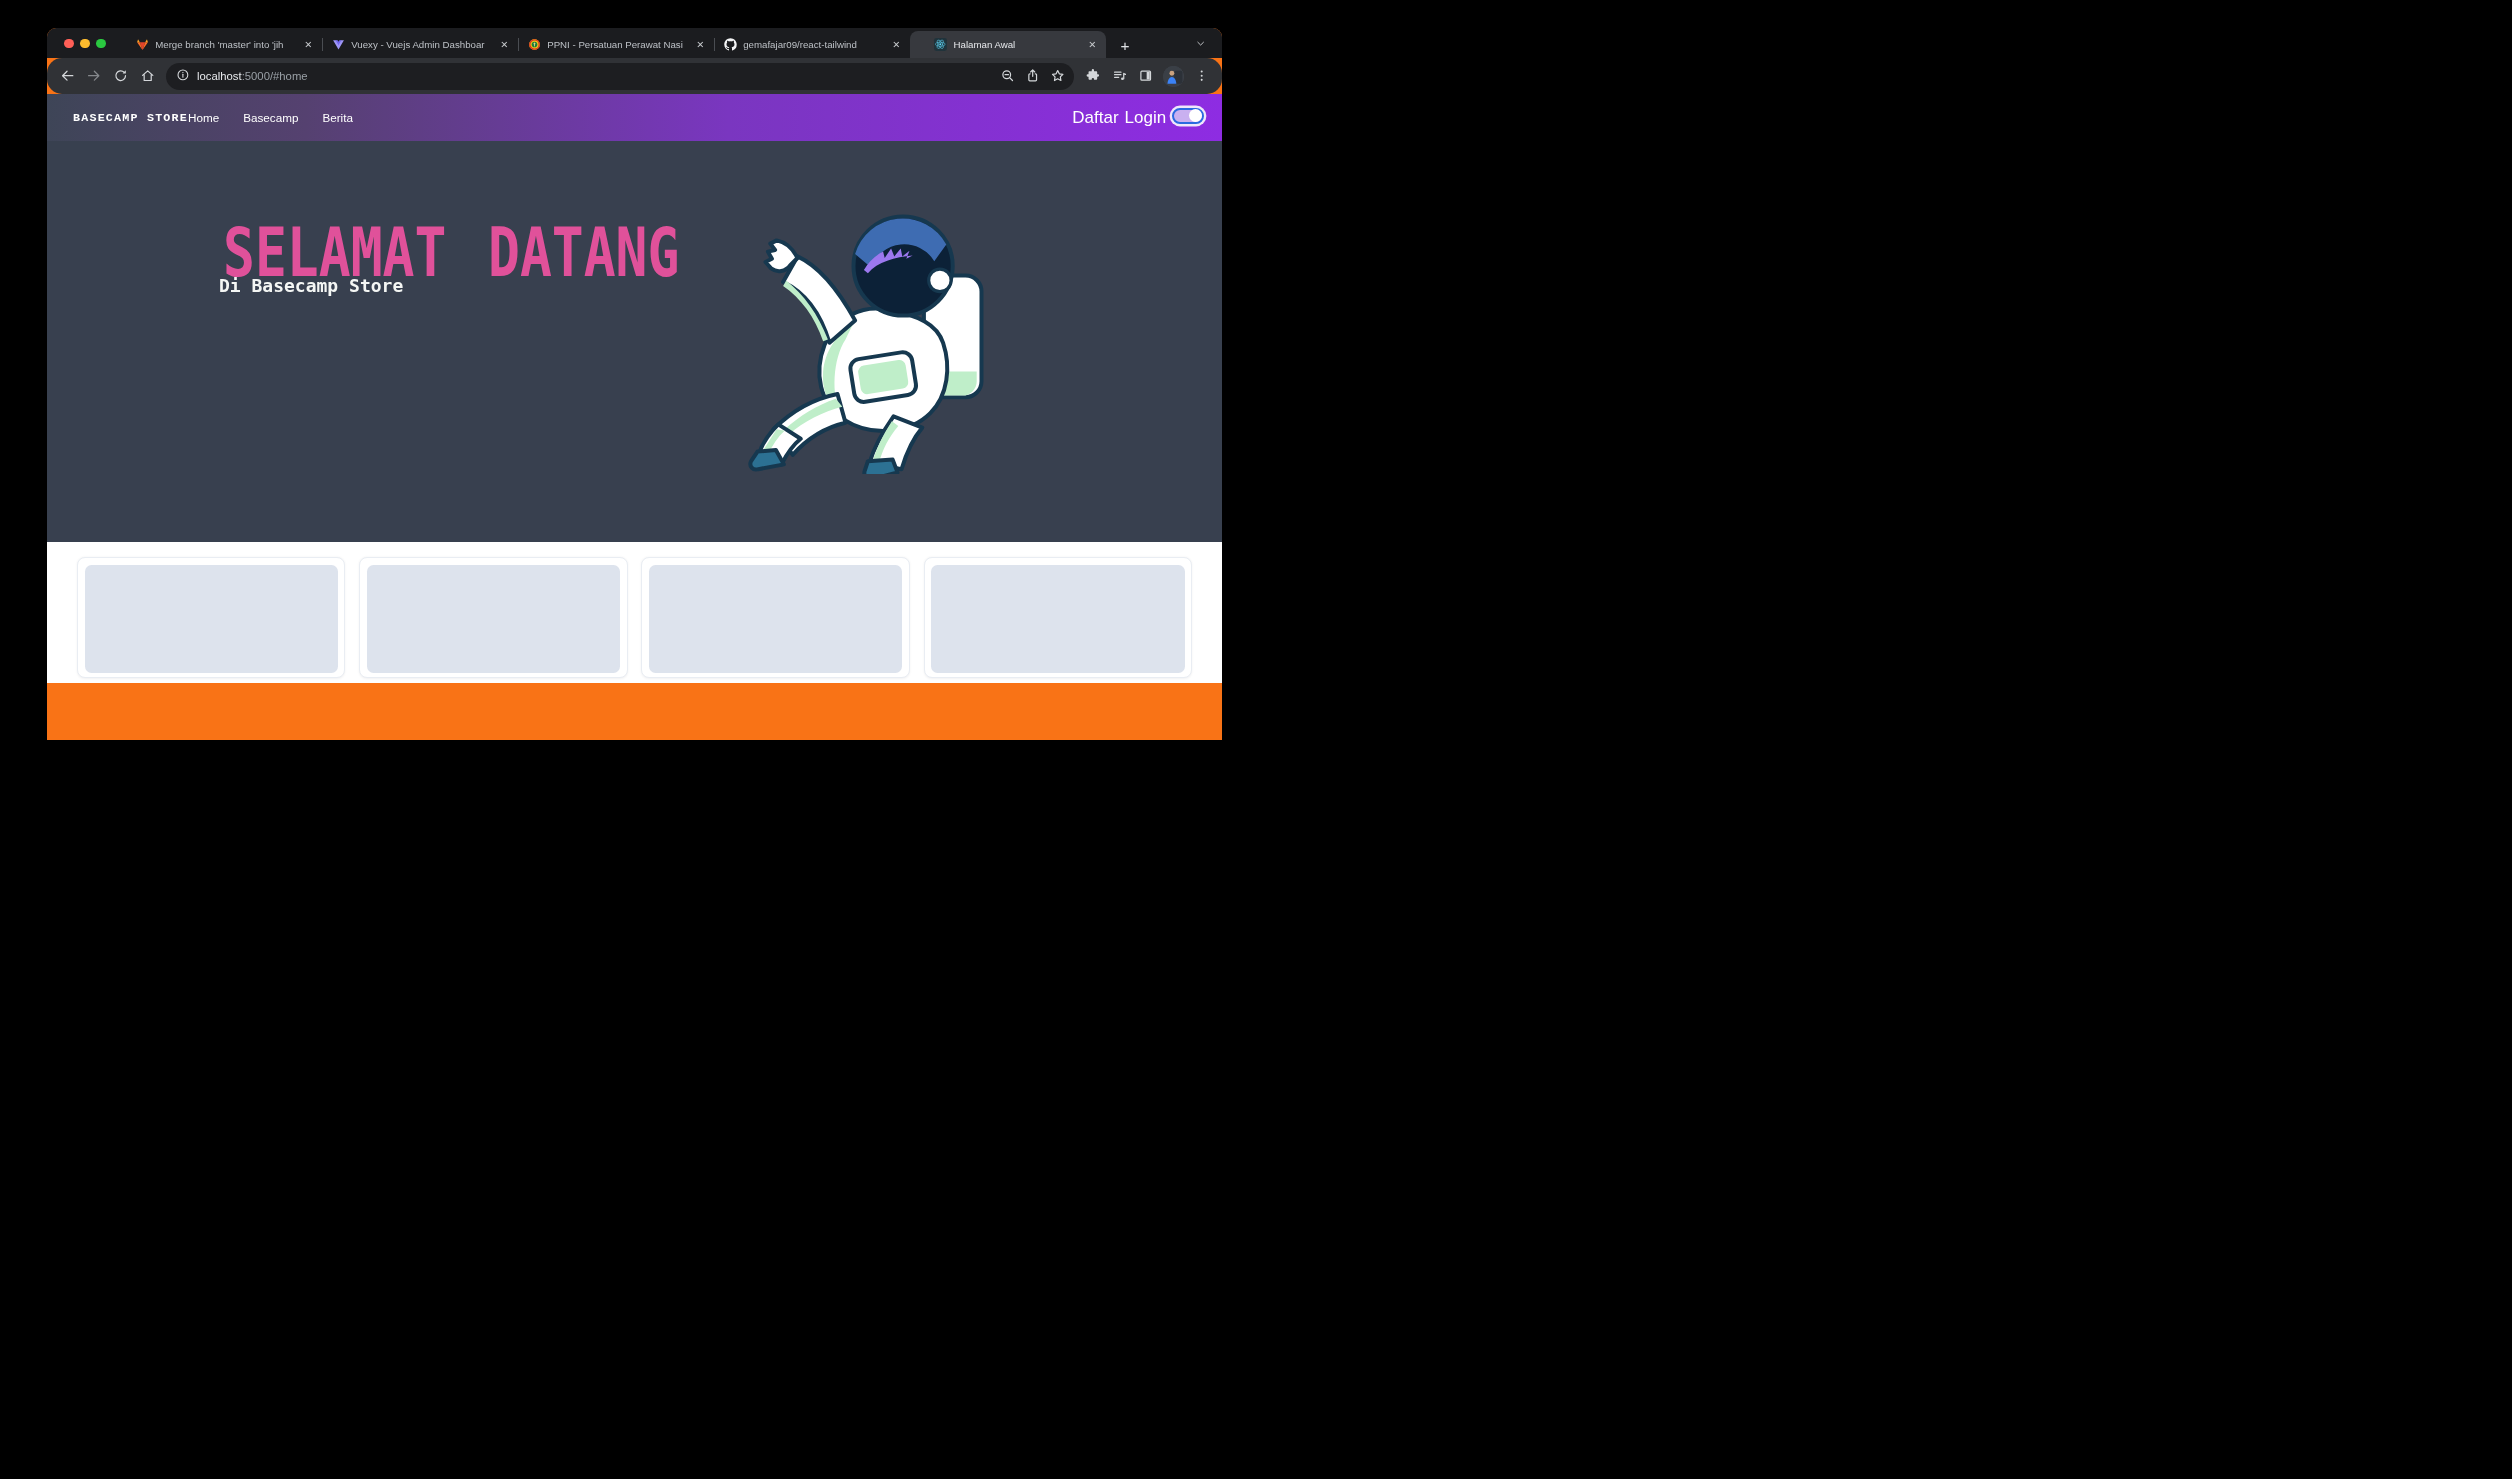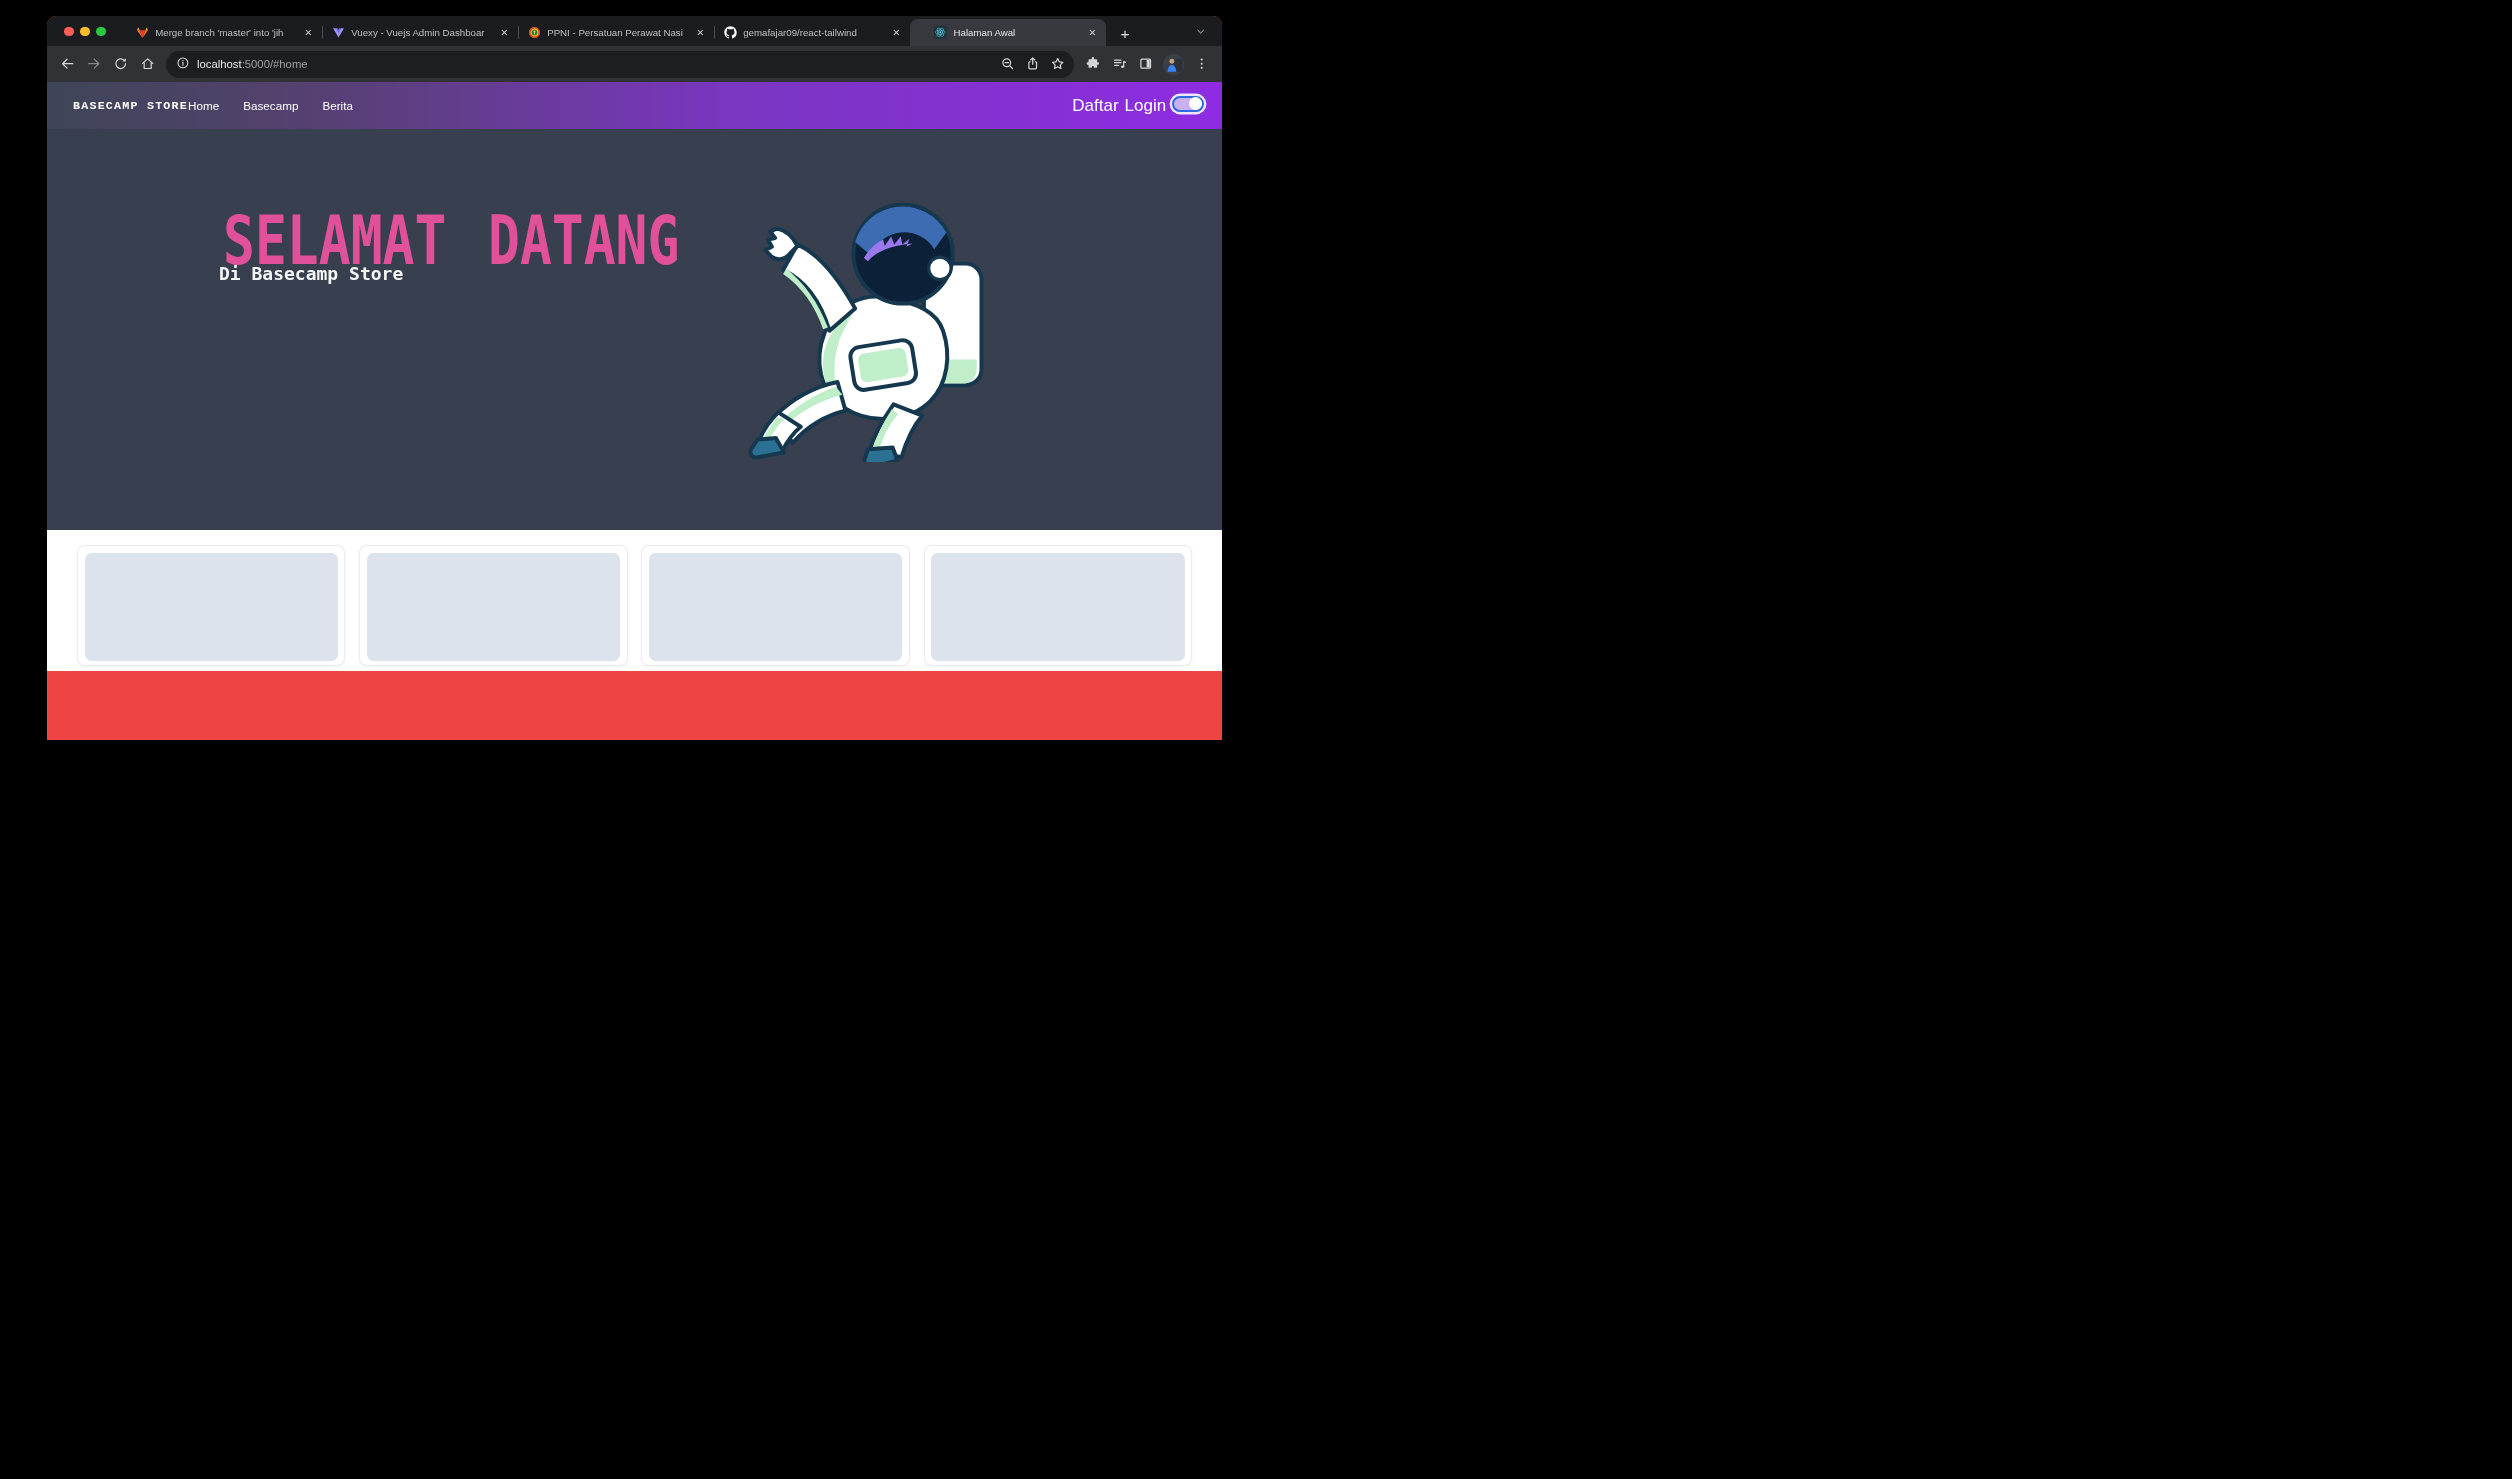--- a/index.html
+++ b/index.html
@@ -1,22 +1,22 @@
 <!DOCTYPE html>
 <html style="font-size:13px"><head>
 <meta charset="utf-8">
 <style>
   * { margin:0; padding:0; box-sizing:border-box; }
   html,body { background:#000; }
   body { font-family:"Liberation Sans", sans-serif; }
   .stage { position:relative; width:1256px; height:740px; background:#000; overflow:hidden; }
 
   
-  .browser-window { position:absolute; left:47px; top:16px; width:1175px; height:831px;
-    border-radius:9px; overflow:hidden; background:#ef4444; box-shadow:0 19.4px 57px rgba(0,0,0,.7); }
+  .browser-window { position:absolute; left:47px; top:28px; width:1175px; height:831px;
+    border-radius:9px; overflow:hidden; background:#f97316; box-shadow:0 19.4px 57px rgba(0,0,0,.7); }
 
   
   .tabstrip { position:relative; height:30px; background:#1b1c1f; display:flex; align-items:flex-end; }
   .traffic { position:absolute; left:17px; top:10.5px; display:flex; gap:6.5px; }
   .light { width:9.7px; height:9.7px; border-radius:50%; }
   .light.red{ background:#ff5f57; } .light.yellow{ background:#febc2e; } .light.green{ background:#2ac840; }
 
   .tabs { margin-left:79px; display:flex; align-items:flex-end; height:100%; }
   .tab { width:196px; height:27.5px; display:flex; align-items:center; gap:6.5px; padding:0 6.5px 0 9.7px;
     color:#bdc1c6; font-size:9.7px; position:relative; cursor:default; }
@@ -25,21 +25,21 @@
   .tab .title { flex:1; white-space:nowrap; overflow:hidden; }
   .tab .close { font-size:9.7px; color:#c7cacd; padding:0 3.2px; }
   .favicon { width:13px; height:13px; flex:0 0 13px; display:flex; align-items:center; justify-content:center; }
   .favicon svg { width:13px; height:13px; display:block; }
   .favicon.react-wrap { background:#20333b; border-radius:2.4px; }
   .favicon.react-wrap svg { width:10.5px; height:10.5px; }
   .newtab { margin-left:9.7px; margin-bottom:4.9px; color:#dfe1e5; font-size:15.4px; line-height:15.4px; padding:0 4.9px; }
   .strip-chevron { position:absolute; right:16px; top:9px; color:#dfe1e5; }
 
   
-  .toolbar { height:36px; background:#303236; display:flex; align-items:center; padding:0 8px; gap:1.6px; }
+  .toolbar { height:36px; background:#303236; display:flex; align-items:center; padding:0 8px; gap:1.6px;border-radius:15px; }
   .tbtn { width:25px; height:25px; border-radius:50%; display:flex; align-items:center; justify-content:center; flex:0 0 auto; }
   .tbtn svg { width:15.4px; height:15.4px; }
   .stroke-ic { stroke:#d4d7da; stroke-width:1.9; fill:none; stroke-linecap:round; stroke-linejoin:round; }
   .stroke-dim { stroke:#85888c; }
   .fill-ic { fill:#d4d7da; }
   .omnibox { flex:1; height:27px; background:#1d1e21; border-radius:13.8px; margin:0 4.9px; display:flex; align-items:center; padding:0 3.2px 0 9.7px; min-width:0; }
   .omni-url { font-size:11.3px; color:#e8eaed; margin-left:7.3px; white-space:nowrap; overflow:hidden; flex:1; }
   .omni-url .dim { color:#9aa0a6; }
   .avatar { width:21px; height:21px; border-radius:50%; overflow:hidden; background:#41464d; margin:0 3.2px; flex:0 0 21px; }
 

